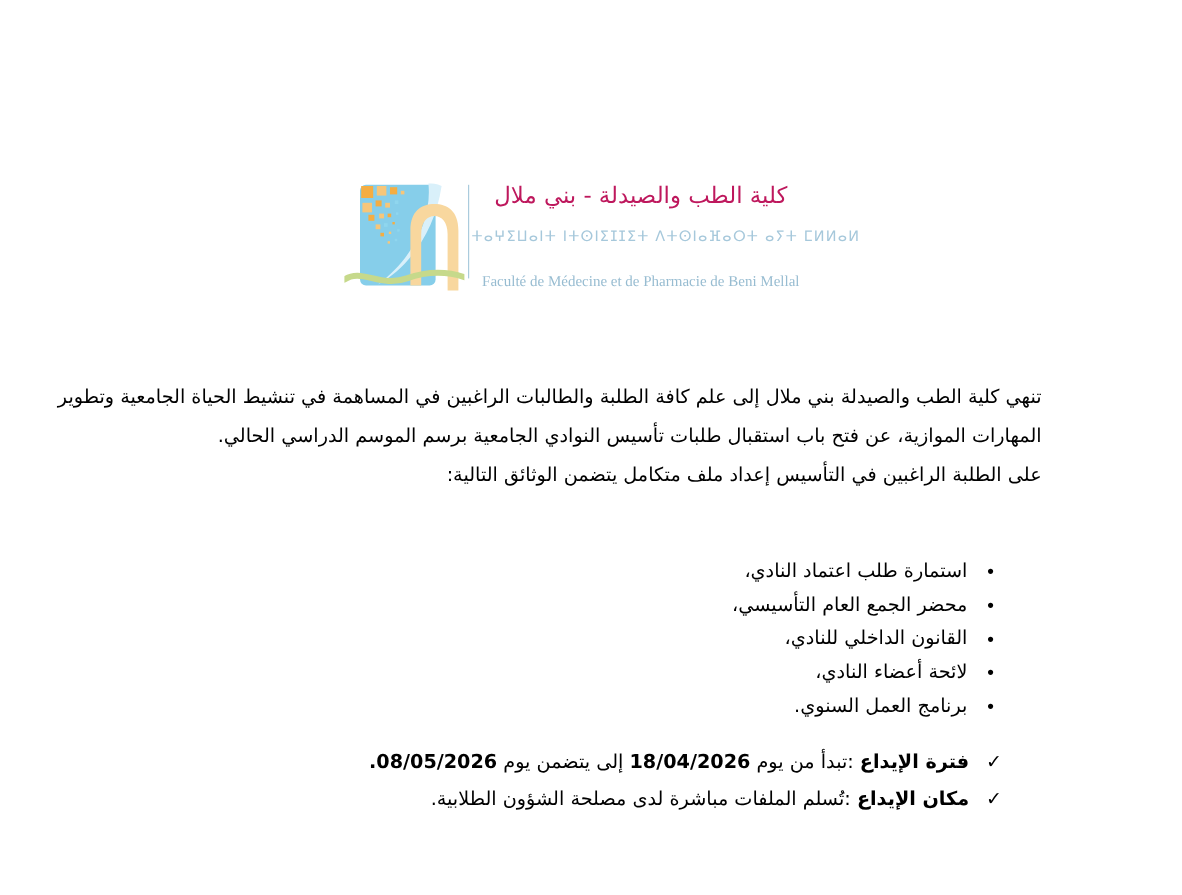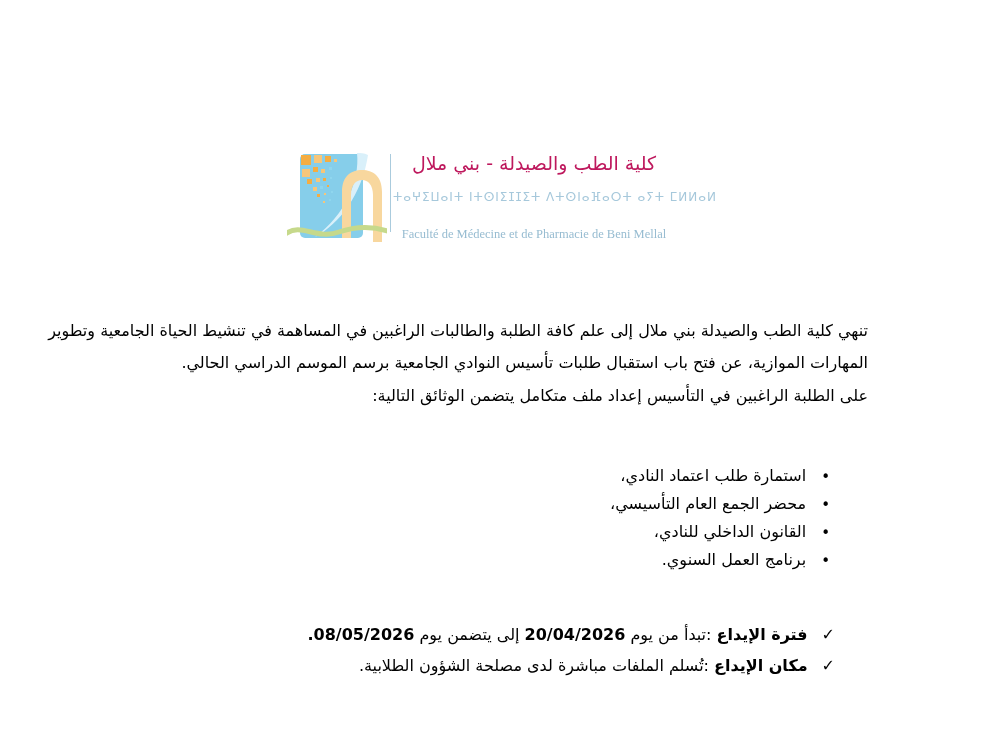--- a/index.html
+++ b/index.html
@@ -103,26 +103,29 @@
     <div class="doc-item">
       <span class="dot">•</span><span>استمارة طلب اعتماد النادي،</span>
     </div>
     <div class="doc-item">
       <span class="dot">•</span><span>محضر الجمع العام التأسيسي،</span>
     </div>
     <div class="doc-item">
       <span class="dot">•</span><span>القانون الداخلي للنادي،</span>
     </div>
     <div class="doc-item">
+      <span class="dot">•</span><span>لائحة أعضاء النادي،</span>
+    </div>
+    <div class="doc-item">
       <span class="dot">•</span><span>برنامج العمل السنوي.</span>
     </div>
   </div>
 
   <div class="check-list rtl" lang="ar">
     <div class="check-item">
-      <span class="mark">✓</span><span class="b">فترة الإيداع</span><span> :</span><span>تبدأ من يوم </span><span class="b">20/04/2026</span><span> إلى يتضمن يوم </span><span class="b">08/05/2026</span><span class="b">.</span>
+      <span class="mark">✓</span><span class="b">فترة الإيداع</span><span> :</span><span>تبدأ من يوم </span><span class="b">18/04/2026</span><span> إلى يتضمن يوم </span><span class="b">08/05/2026</span><span class="b">.</span>
     </div>
     <div class="check-item">
       <span class="mark">✓</span><span class="b">مكان الإيداع</span><span> :</span><span>تُسلم الملفات مباشرة لدى مصلحة الشؤون الطلابية.</span>
     </div>
   </div>
 
 </div>
 
 </body></html>

